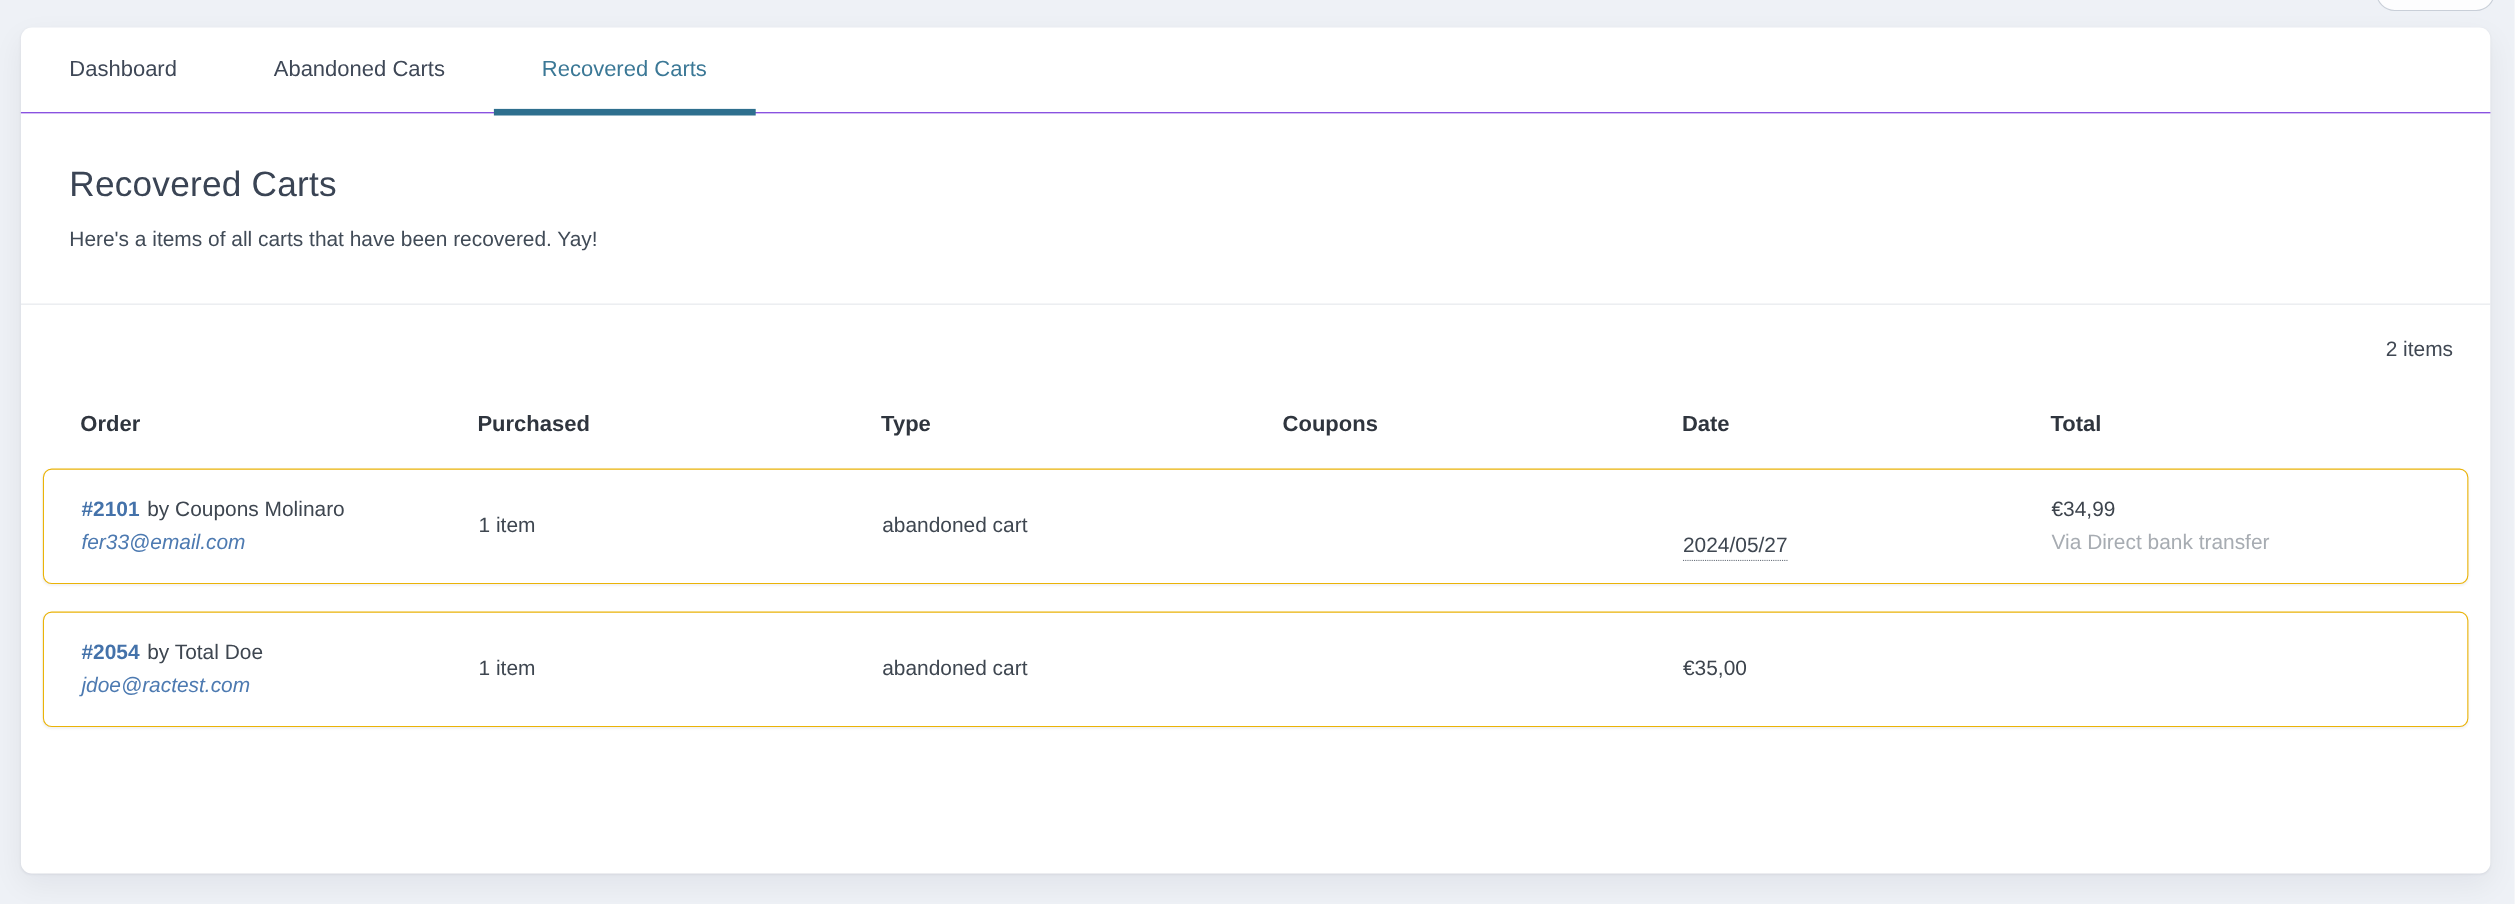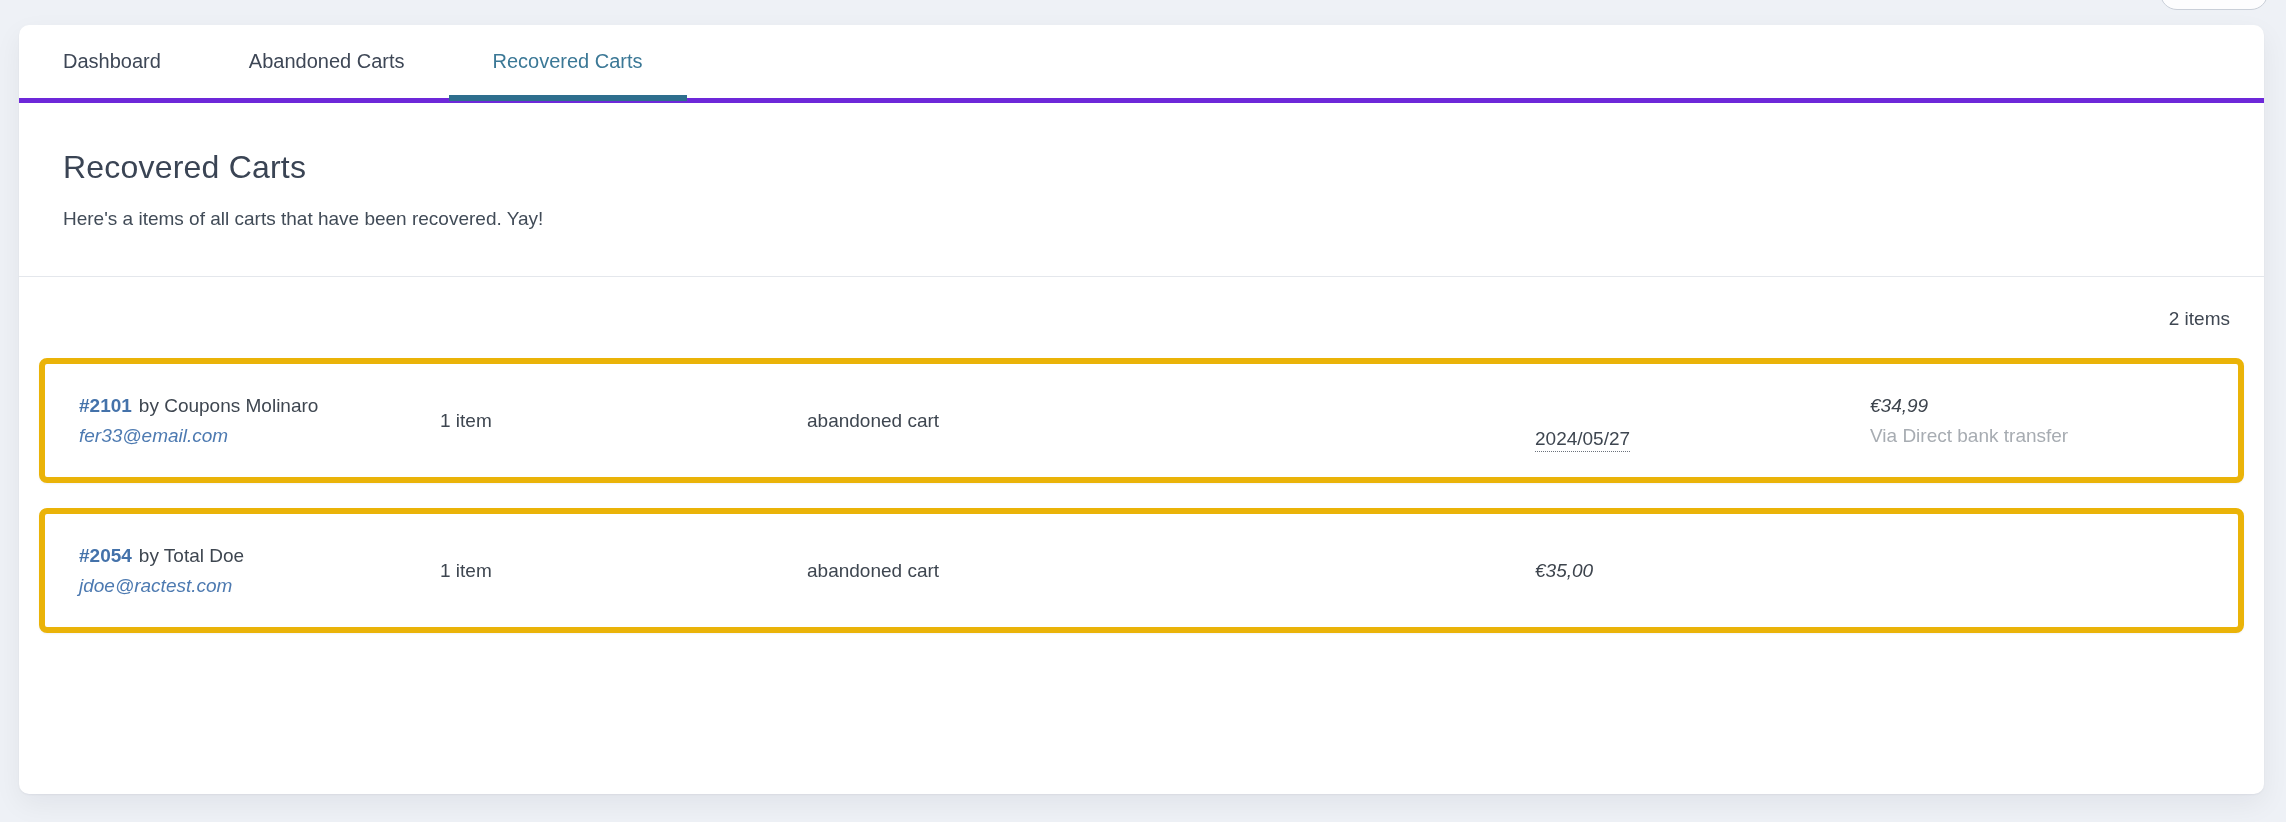--- a/index.html
+++ b/index.html
@@ -16,21 +16,21 @@
     background:#fdfdfe; border:1px solid #c9cfd8; border-radius:17px;
   }
   .card{
     position:absolute; left:19px; top:25px; width:2245px; height:769px;
     background:#ffffff; border-radius:10px;
     box-shadow:0 1px 2px rgba(16,24,40,.05), 0 10px 28px rgba(16,24,40,.06);
   }
   
   .tabbar{
     display:flex; align-items:stretch; height:78px;
-    border-bottom:5px solid #6d28d9;
+    border-bottom:1px solid #6d28d9;
   }
   .tab{
     display:flex; align-items:center; padding:0 44px;
     font-size:20px; color:#3e4756; cursor:pointer; position:relative;
     white-space:nowrap;
   }
   .tab.active{ color:#3b7896; }
   .tab.active::after{
     content:""; position:absolute; left:0; right:0; bottom:-3px; height:6px;
     background:#2e6f8e;
@@ -48,36 +48,36 @@
     line-height:19px;
   }
   .grid{
     display:grid;
     grid-template-columns:361px 367px 365px 363px 335px 1fr;
     padding-left:34px;
   }
   .table-head{ margin-top:48px; }
   .th{ font-size:20px; font-weight:700; color:#2f353e; line-height:20px; }
   .row-card{
-    margin-top:30px; height:125px;
-    border:6px solid #eab308; border-radius:8px; background:#fff;
+    margin-top:30px; height:105px;
+    border:1px solid #eab308; border-radius:8px; background:#fff;
     box-shadow:0 1px 2px rgba(16,24,40,.05);
     text-align:center;
   }
   .row-card + .row-card{ margin-top:25px; }
   .cell{
     display:flex; flex-direction:column; justify-content:center;
     align-items:flex-start; gap:10px; font-size:19px; color:#3e4650;
     line-height:20px; min-width:0;
   }
   .line{ display:flex; column-gap:7px; white-space:nowrap; }
   .order-link{ color:#4472aa; font-weight:700; text-decoration:none; cursor:pointer; }
   .email-link{ color:#4d7ab1; text-decoration:none; cursor:pointer;font-style:italic; }
   .date{ border-bottom:1px dotted #6b727c; padding-bottom:2px;margin-top:40px; }
-  .total{ color:#3d444d;font-style:italic; }
+  .total{ color:#3d444d; }
   .via{ color:#a7acb2; }
 </style>
 </head>
 <body>
 
 <div class="page">
 
   <div class="partial-button"></div>
 
   <div class="card">
@@ -90,20 +90,28 @@
 
     <header class="page-header">
       <h1>Recovered Carts</h1>
       <p>Here's a items of all carts that have been recovered. Yay!</p>
     </header>
 
     <section class="table-section">
 
       <div class="items-count">2 items</div>
 
+      <div class="grid table-head">
+        <div class="th">Order</div>
+        <div class="th">Purchased</div>
+        <div class="th">Type</div>
+        <div class="th">Coupons</div>
+        <div class="th">Date</div>
+        <div class="th">Total</div>
+      </div>
 
       <article class="grid row-card">
         <div class="cell">
           <div class="line">
             <a class="order-link">#2101</a>
             <span class="order-by">by Coupons Molinaro</span>
           </div>
           <a class="email-link">fer33@email.com</a>
         </div>
         <div class="cell">

